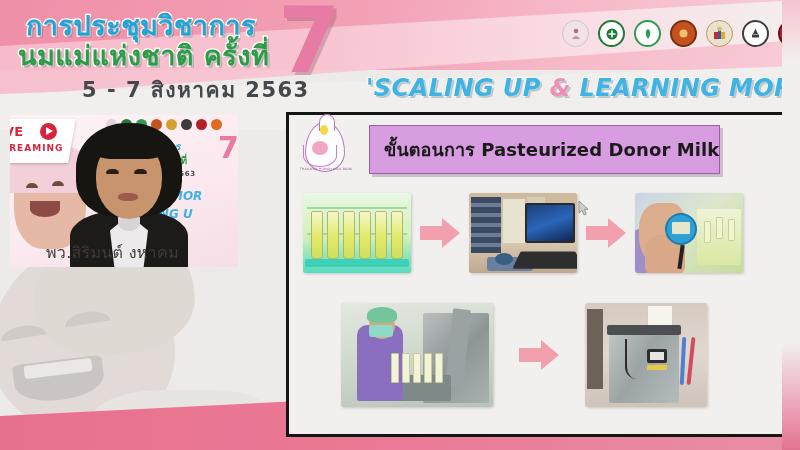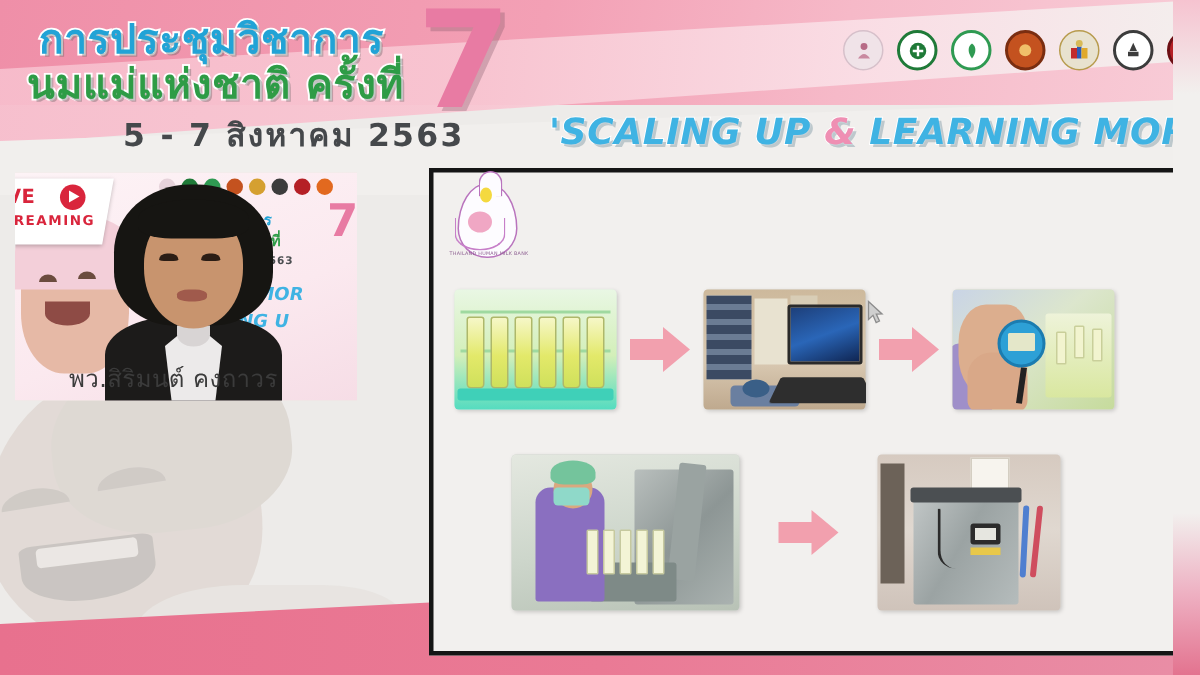--- a/index.html
+++ b/index.html
@@ -530,32 +530,35 @@
 
     <div class="live-badge">
       <div class="live-badge-inner">
         <div class="live-text">VE</div>
         <div class="live-play"></div>
         <div class="stream-text">TREAMING</div>
       </div>
     </div>
   </div>
 
-  <div class="speaker-name">พว.สิริมนต์  คงถาวร</div>
+  <div class="speaker-name">พว.สิริมนต์  งหาคม</div>
 
   <div class="slide-panel">
 
     <div class="slide-logo">
       <div class="drop"></div>
       <div class="drop-dot"></div>
       <div class="drop-baby"></div>
       <div class="drop-arc"></div>
       <div class="slide-logo-caption">THAILAND HUMAN MILK BANK</div>
     </div>
 
+    <div class="slide-title-bar">
+      <div class="slide-title">ขั้นตอนการ Pasteurized Donor Milk</div>
+    </div>
 
     <div class="photo-row" style="left:14px; top:78px;">
 
       <div class="photo ph-bottles">
         <div class="shelfbg"></div>
         <div class="rail" style="top:14px;"></div>
         <div class="rail" style="top:40px;"></div>
         <div class="jar" style="left:8px;"></div>
         <div class="jar" style="left:24px;"></div>
         <div class="jar" style="left:40px;"></div>

